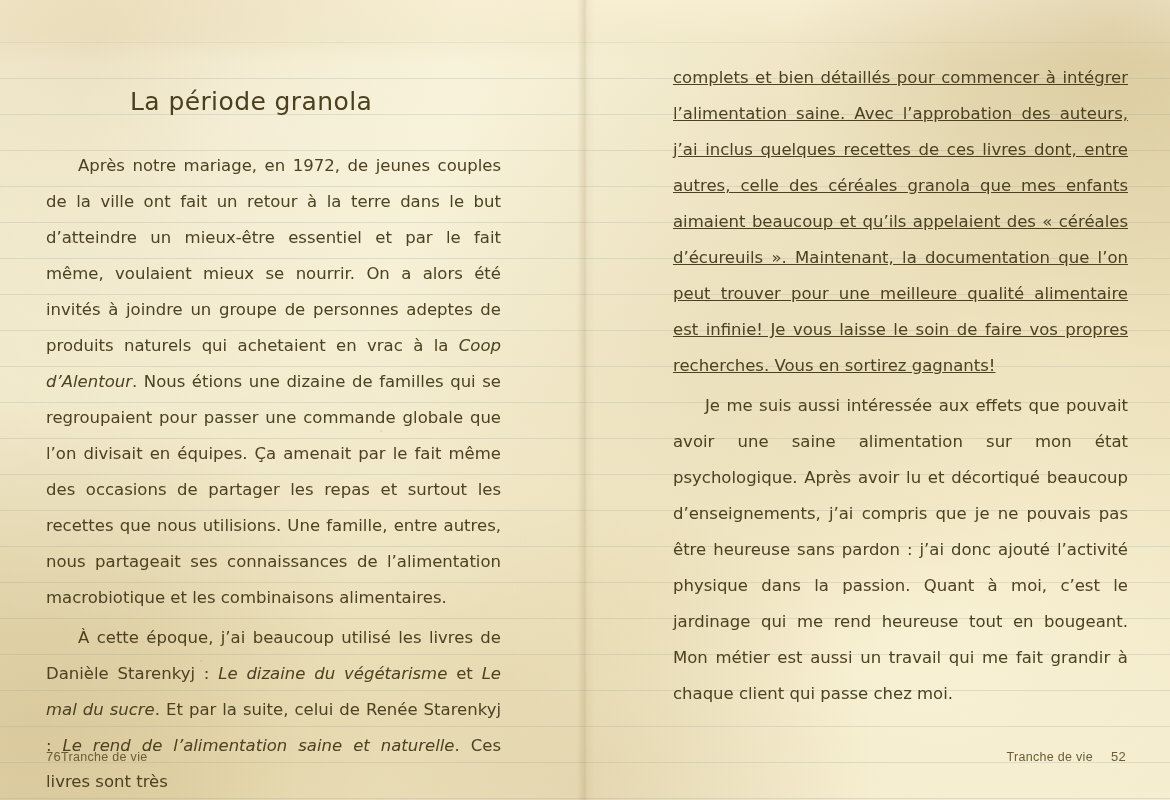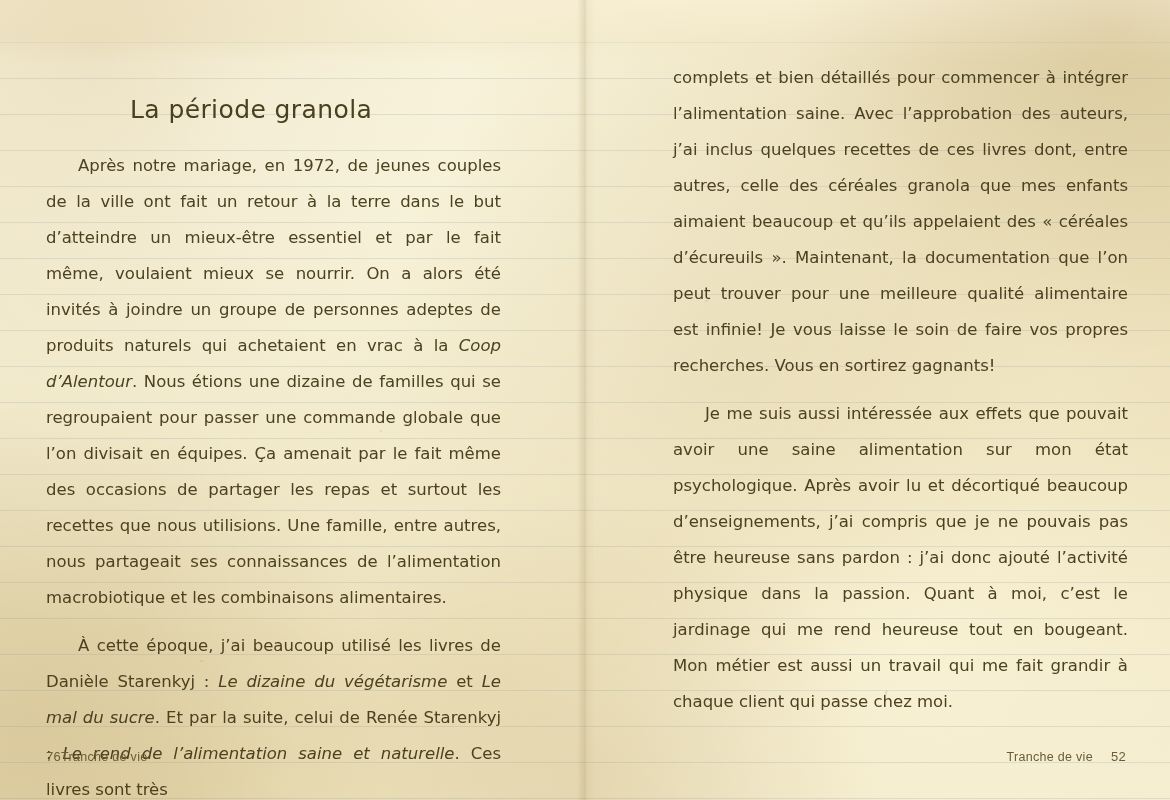--- a/index.html
+++ b/index.html
@@ -116,38 +116,38 @@
   .page-right .text-col {
     left: 88px;
     top: 60px;
     width: 455px;
   }
 
   h1.chapter-title {
     margin: 0;
     position: absolute;
     left: 130px;
-    top: 92px;
+    top: 84px;
     font-size: 25px;
     font-weight: normal;
     letter-spacing: .4px;
     color: #4a4020;
     line-height: 36px;
     z-index: 5;
     text-align: right;
   }
 
   p.para {
     margin: 0;
     text-indent: 32px;
     text-align: justify;
     color: #4c4120;
   }
-  p.para.no-indent { text-indent: 0; }
-  p.para + p.para { margin-top: 12px; }
+  p.para.no-indent { text-indent: 0; text-decoration: underline; }
+  p.para + p.para { margin-top: 4px; }
 
   .it { font-style: italic; }
 
   .footer {
     position: absolute;
     bottom: 36px;
     font-size: 12.5px;
     color: #6a5c36;
     letter-spacing: .3px;
     z-index: 6;

